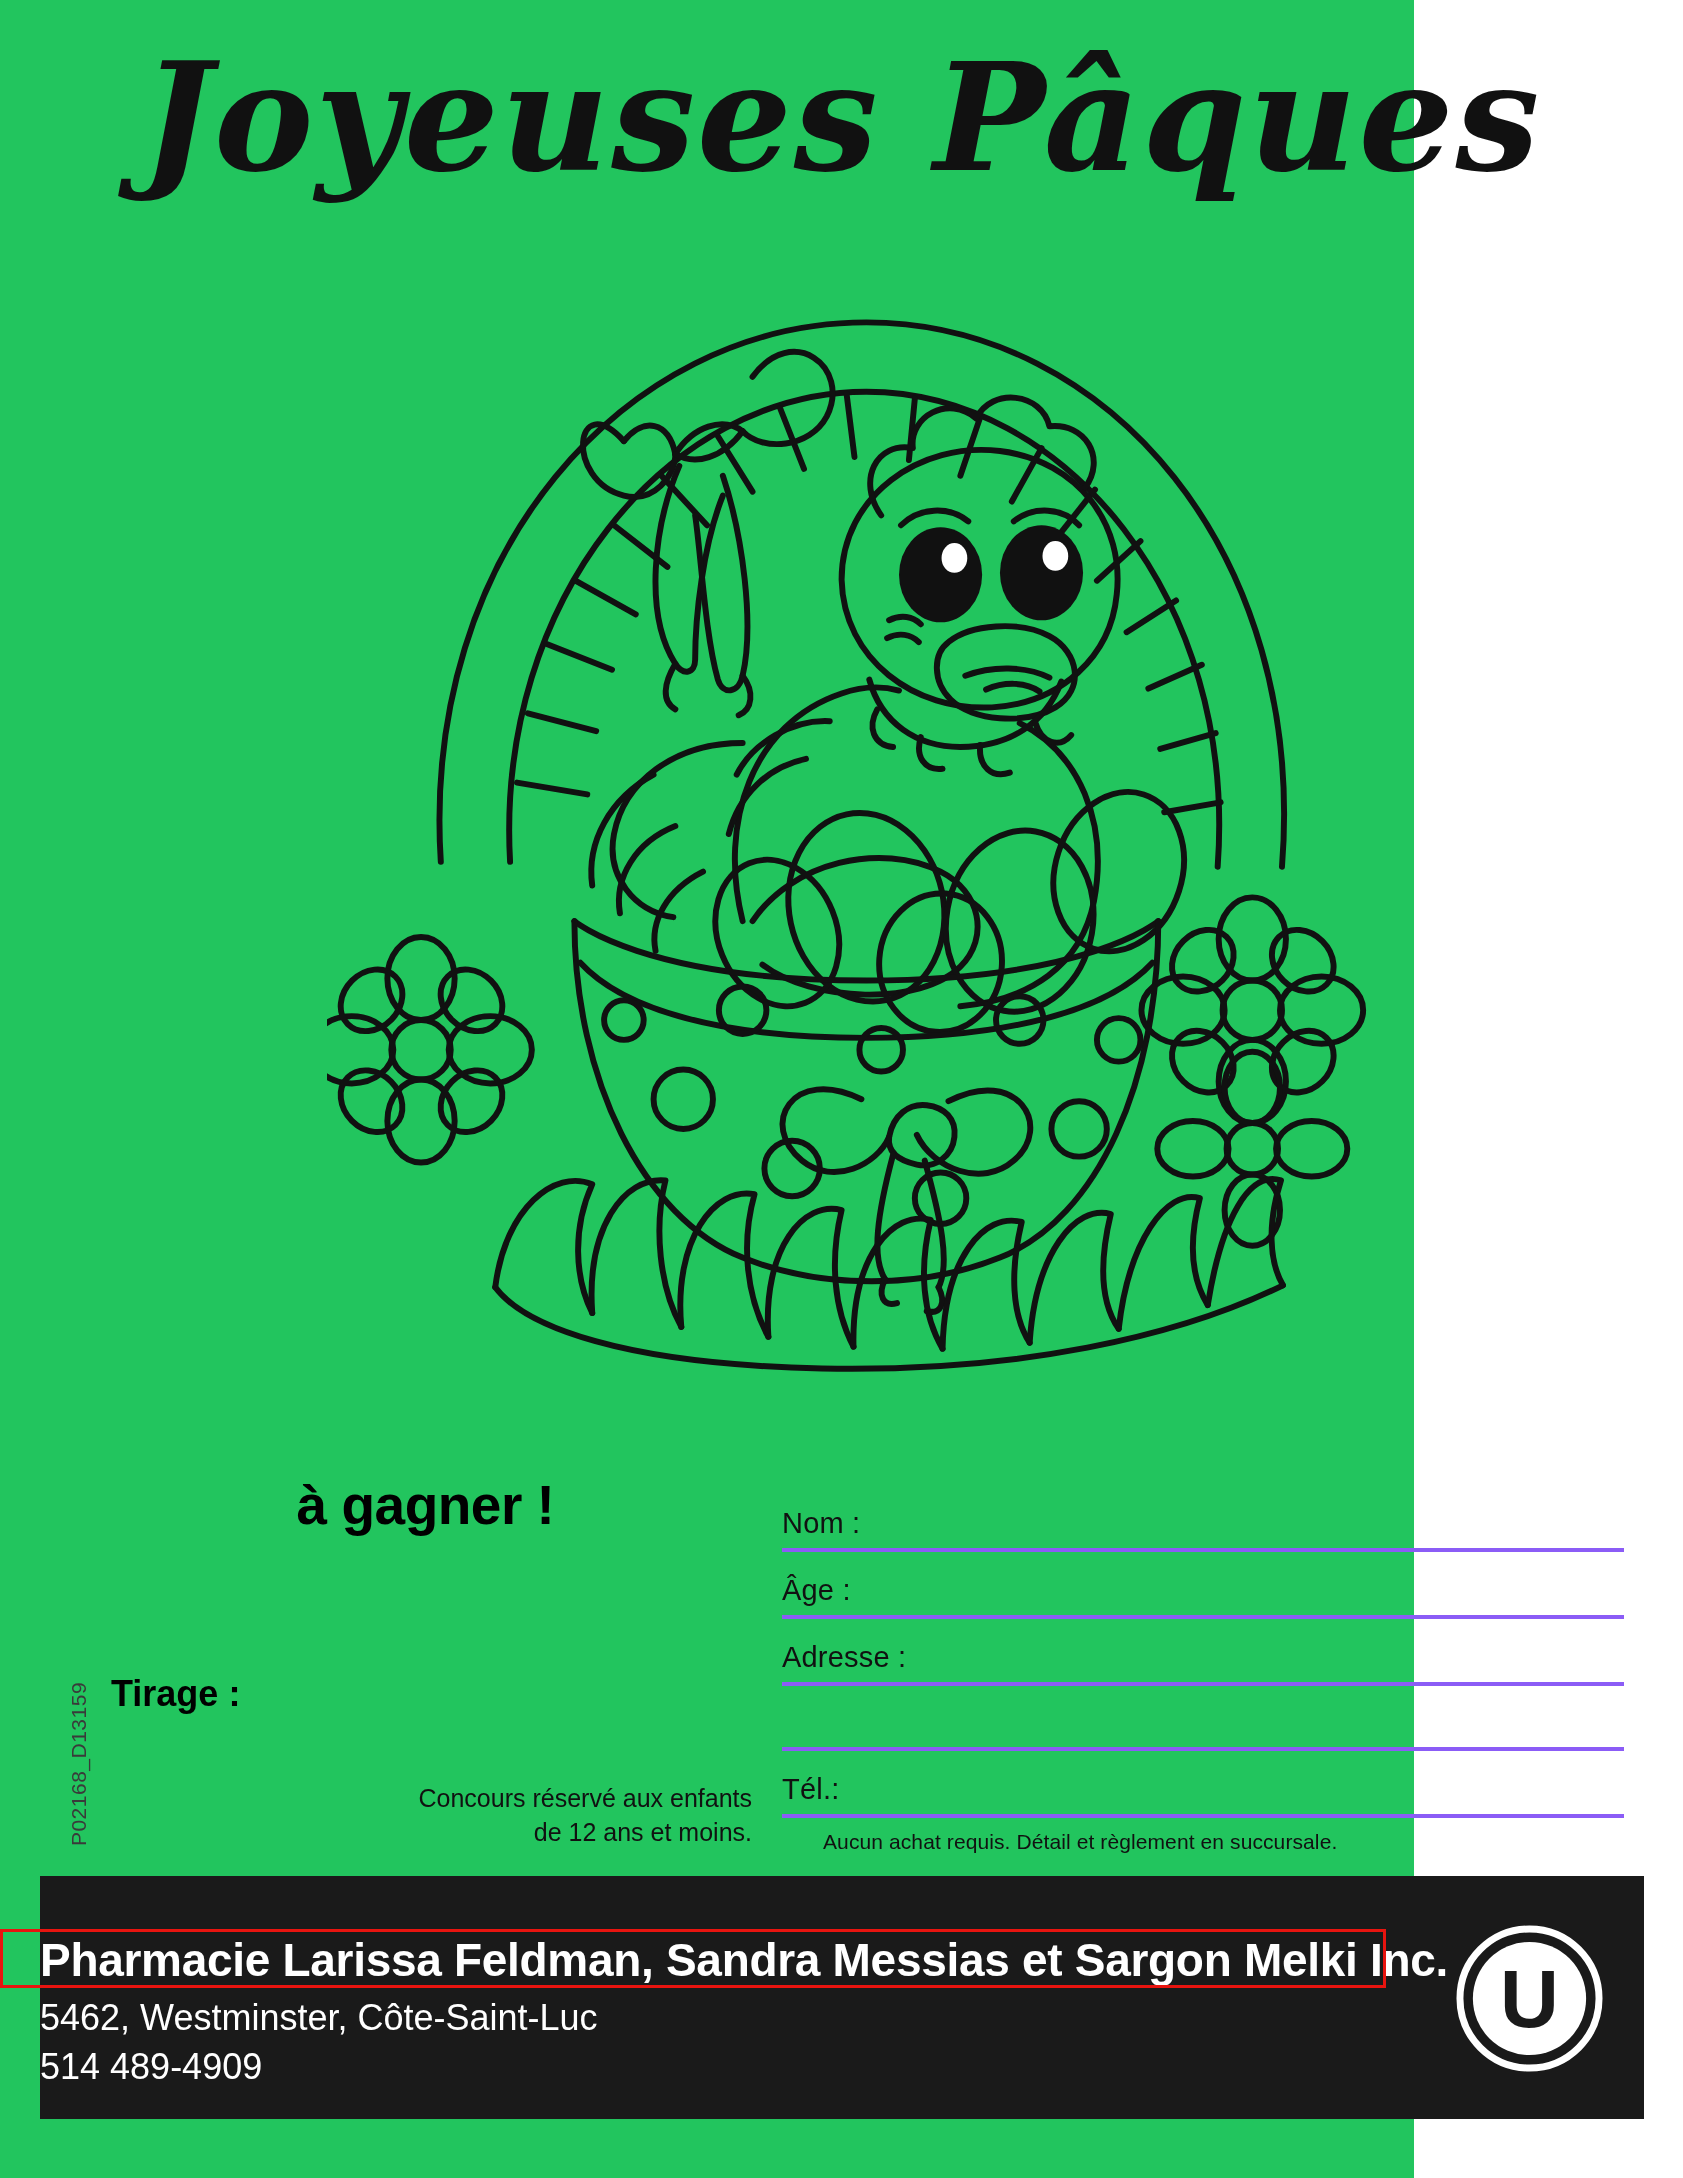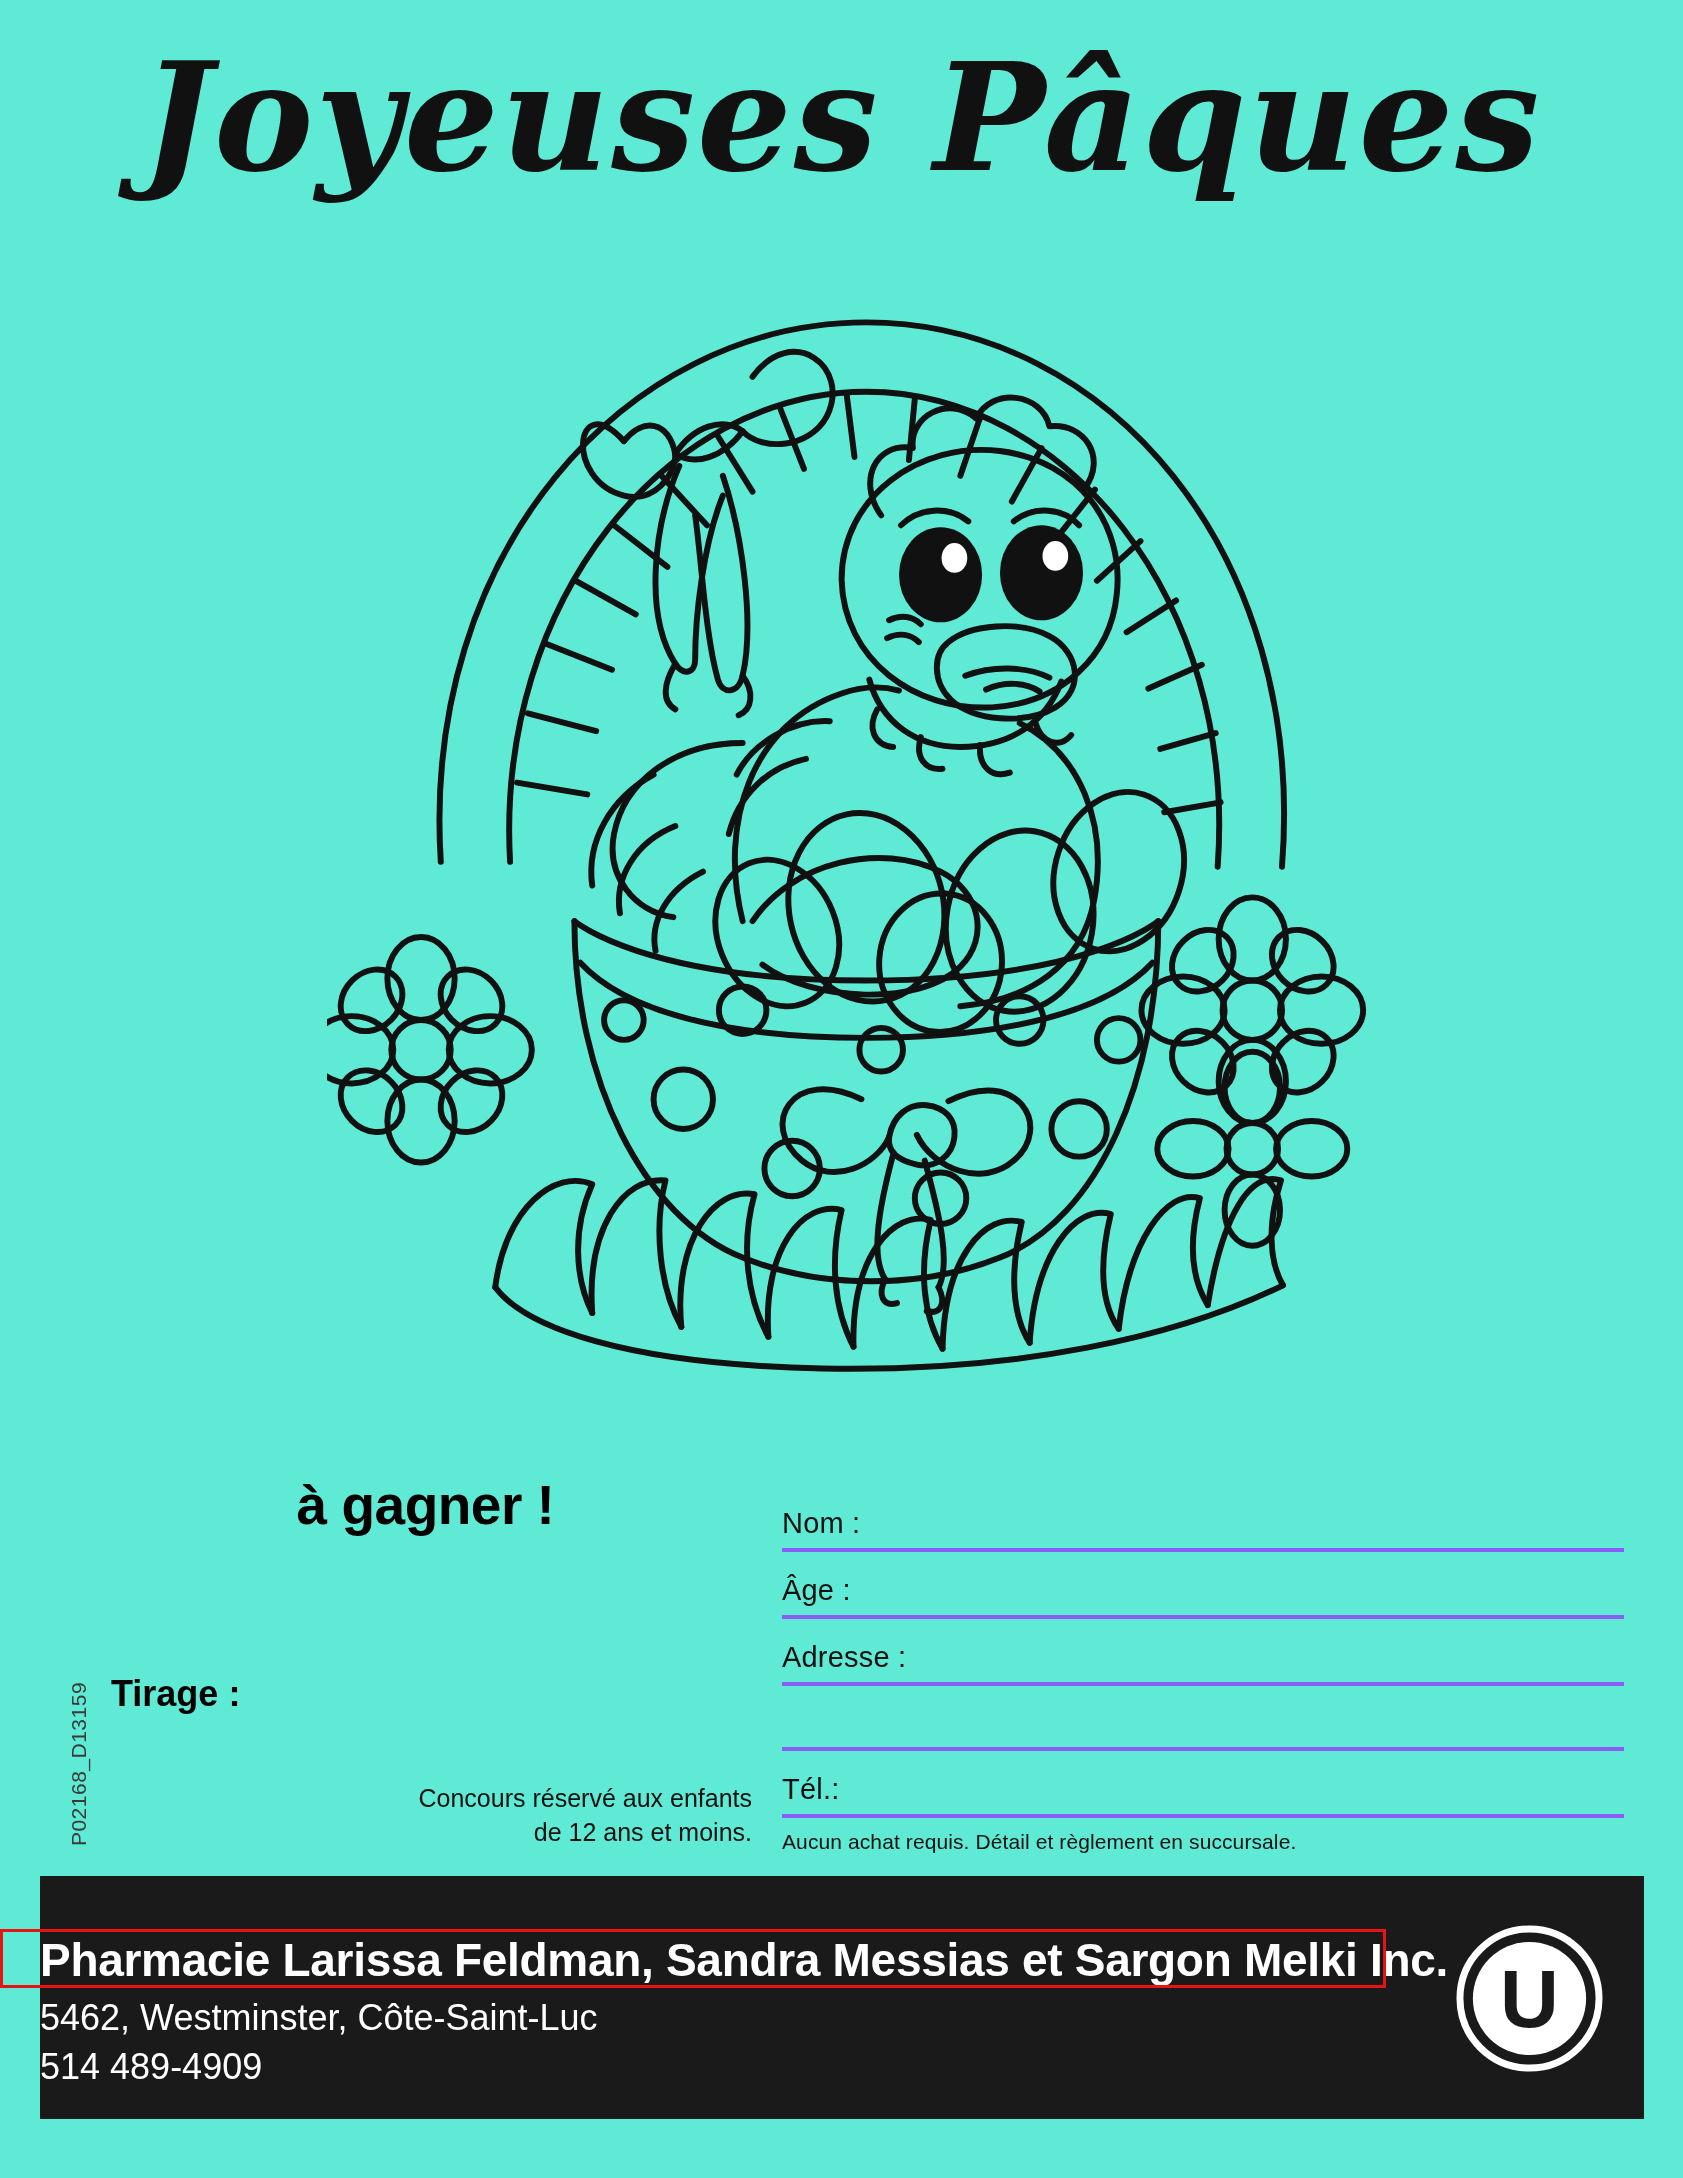--- a/index.html
+++ b/index.html
@@ -12,23 +12,23 @@
     height: 2178px;
     position: relative;
     font-family: "Liberation Sans", sans-serif;
     color: #000000;
     overflow: hidden;
   }
 
   .page {
     position: absolute;
     left: 0; top: 0;
-    width: 1683px;
+    width: 1414px;
     height: 2178px;
-    background: #5eead4;
+    background: #22c55e;
   }
 
   
   .title {
     position: absolute;
     left: 0;
     top: 30px;
     width: 1683px;
     text-align: center;
     font-family: "DejaVu Serif", serif;
@@ -115,20 +115,21 @@
     font-size: 29px;
     color: #111111;
     letter-spacing: 0.2px;
   }
   .field.blank { height: 61px; }
   .fine-print {
     margin-top: 12px;
     font-size: 21px;
     color: #111111;
     letter-spacing: 0.1px;
+    margin-left: 41px;
   }
 
   
   .footer {
     position: absolute;
     left: 40px;
     top: 1876px;
     width: 1604px;
     height: 243px;
     background: #1a1a1a;

